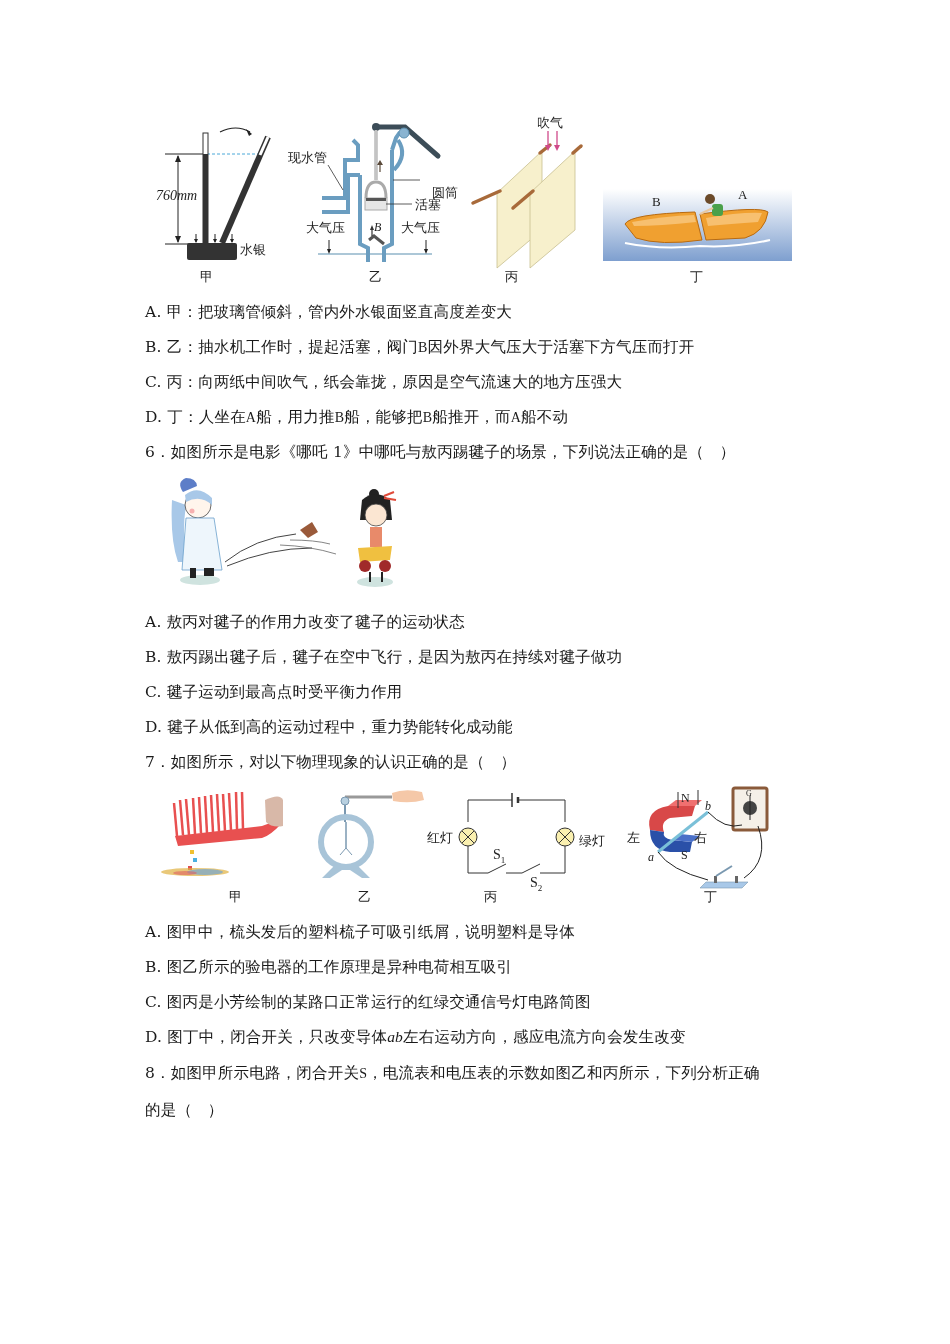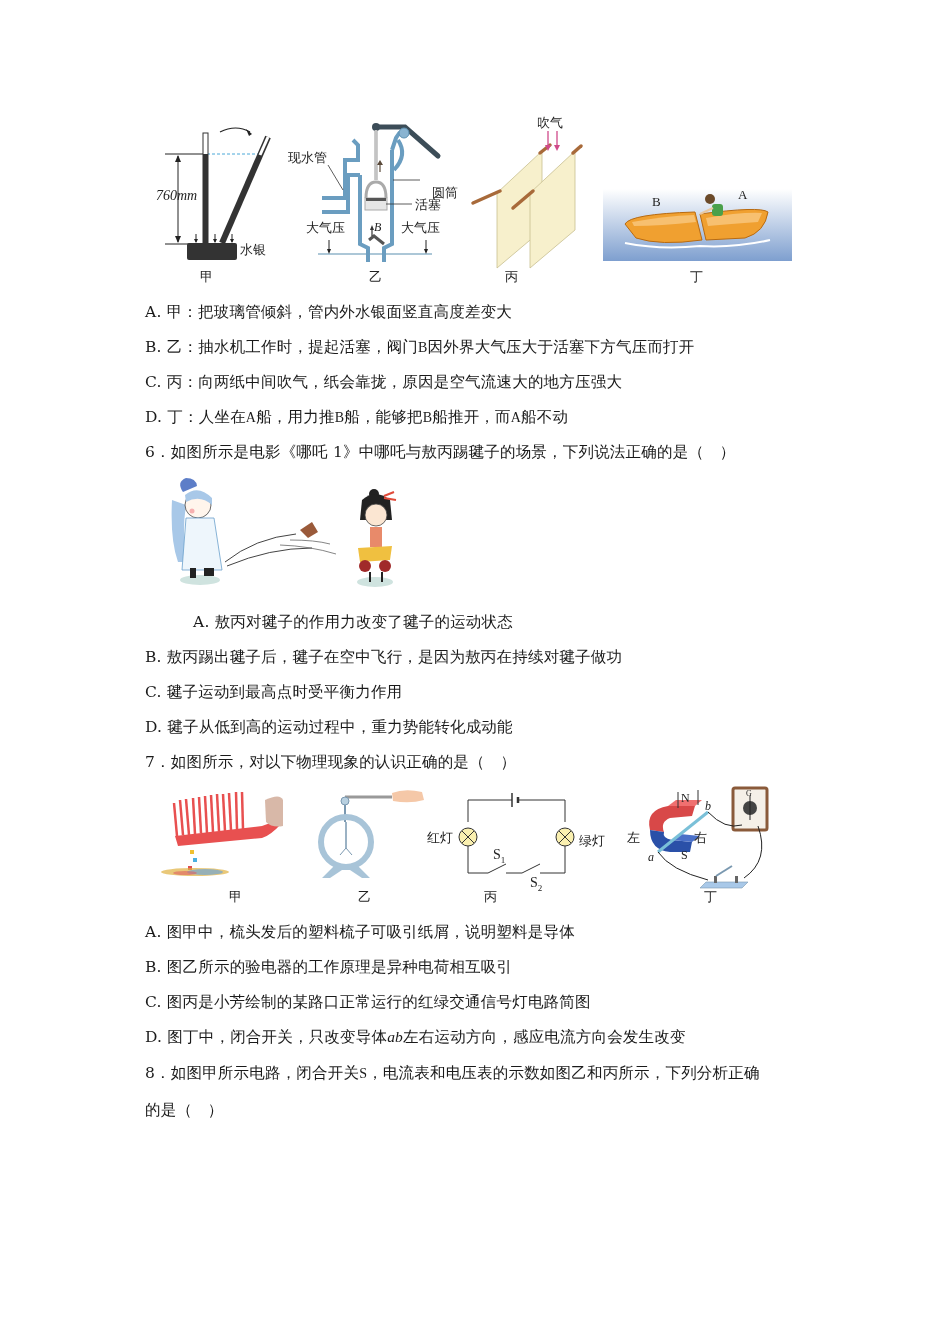--- a/index.html
+++ b/index.html
@@ -188,21 +188,21 @@
     <path d="M384,496 L394,492 M384,498 L396,500" stroke="#e04a3a" stroke-width="2"></path>
     <rect x="370" y="527" width="12" height="20" fill="#e88a6a"></rect>
     <path d="M358,548 L392,546 L390,560 L360,562 Z" fill="#f0c040"></path>
     <circle cx="365" cy="566" r="6" fill="#a02a2a"></circle>
     <circle cx="385" cy="566" r="6" fill="#a02a2a"></circle>
     <line x1="370" y1="572" x2="370" y2="582" stroke="#222" stroke-width="2"></line>
     <line x1="382" y1="572" x2="382" y2="582" stroke="#222" stroke-width="2"></line>
   </svg>
 </div>
 
-<div class="line" style="top:612px;margin-left:48px;">
+<div class="line" style="top:612px;">
   <span>A.</span> <span>敖丙对毽子的作用力改变了毽子的运动状态</span>
 </div>
 <div class="line" style="top:647px;">
   <span>B.</span> <span>敖丙踢出毽子后，毽子在空中飞行，是因为敖丙在持续对毽子做功</span>
 </div>
 <div class="line" style="top:682px;">
   <span>C.</span> <span>毽子运动到最高点时受平衡力作用</span>
 </div>
 <div class="line" style="top:717px;">
   <span>D.</span> <span>毽子从低到高的运动过程中，重力势能转化成动能</span>

